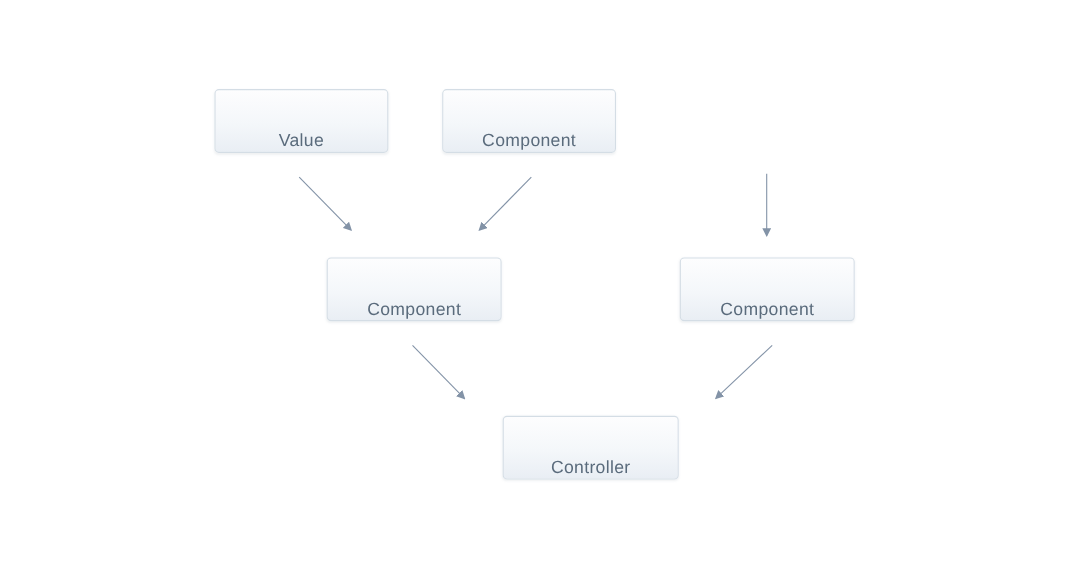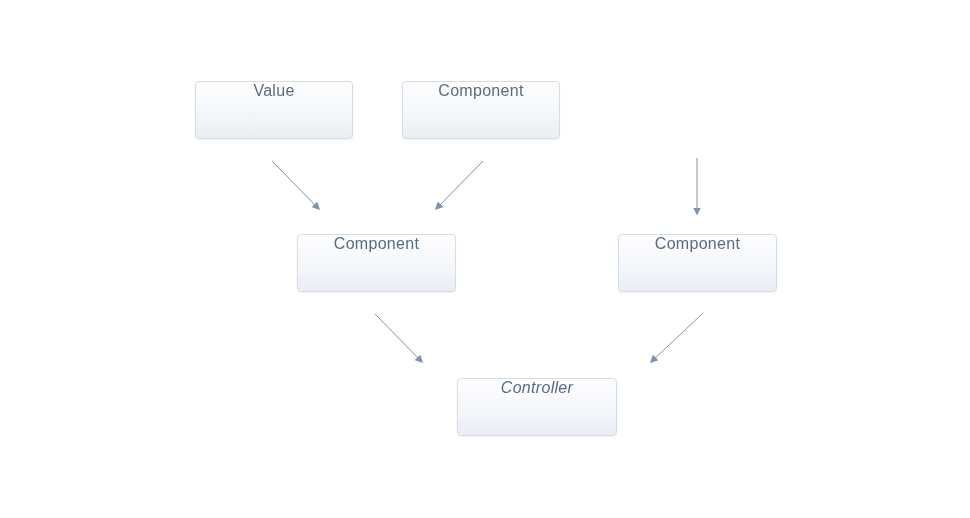--- a/index.html
+++ b/index.html
@@ -18,21 +18,21 @@
   .arrow-layer {
     position: absolute;
     left: 0;
     top: 0;
     pointer-events: none;
   }
   .node {
     position: absolute;
     box-sizing: border-box;
     display: flex;
-    align-items: flex-start;
+    align-items: flex-end;
     justify-content: center;
     border: 1px solid #d4dde5;
     border-radius: 4px;
     background: linear-gradient(180deg, #fdfdfe 0%, #f4f7fa 55%, #e9eef4 100%);
     box-shadow: 0 1px 2px rgba(100, 120, 140, 0.10);
     color: #5a6b7c;
     font-size: 16px;
     letter-spacing: 0.3px;
   }
   .node-label {
@@ -62,17 +62,17 @@
   </div>
   <div class="node" style="left: 402px; top: 81px; width: 158px; height: 58px; color: rgb(90, 107, 124);">
     <span class="node-label">Component</span>
   </div>
   <div class="node" style="left: 297px; top: 234px; width: 159px; height: 58px; color: rgb(90, 107, 124);">
     <span class="node-label">Component</span>
   </div>
   <div class="node" style="left: 618px; top: 234px; width: 159px; height: 58px; color: rgb(90, 107, 124);">
     <span class="node-label">Component</span>
   </div>
-  <div class="node" style="left: 457px; top: 378px; width: 160px; height: 58px; color: rgb(90, 107, 124); font-style: italic;">
+  <div class="node" style="left: 457px; top: 378px; width: 160px; height: 58px; color: rgb(90, 107, 124);">
     <span class="node-label">Controller</span>
   </div>
 
 </div>
 
 </body></html>

